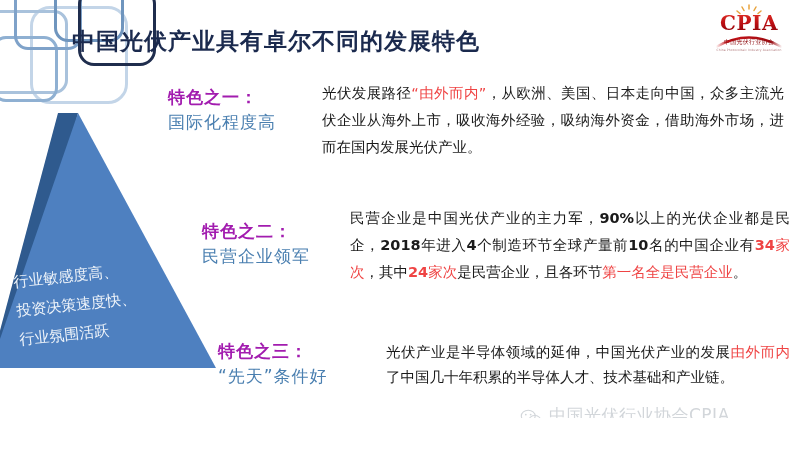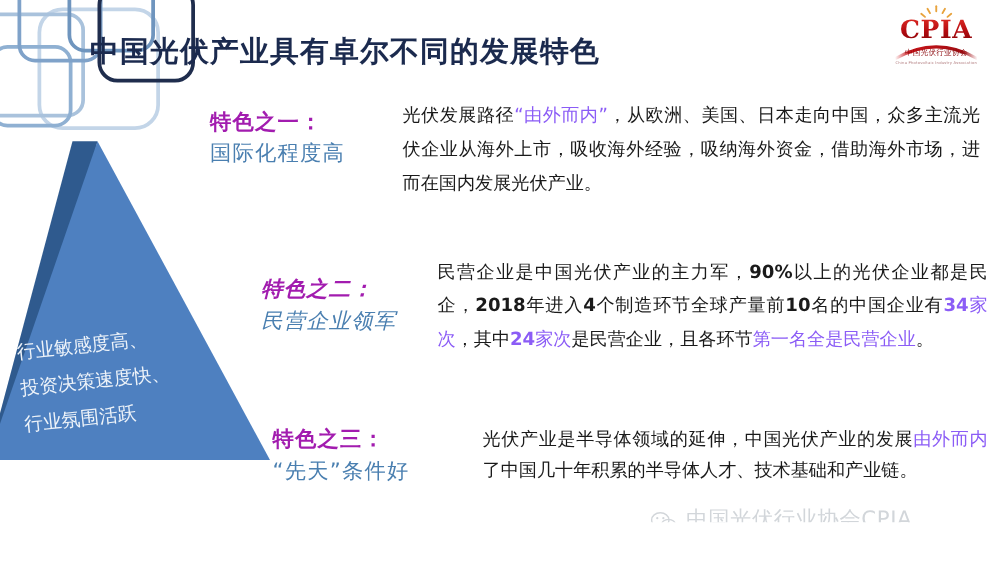--- a/index.html
+++ b/index.html
@@ -89,27 +89,27 @@
     letter-spacing: 1px;
     margin-top: 2px;
   }
   .feat-body {
     position: absolute;
     font-size: 14.5px;
     line-height: 27px;
     color: #1a1a1a;
     text-align: justify;
   }
-  .feat-body .hl { color: #8b5cf6; }
+  .feat-body .hl { color: #ef4444; }
   .feat-body b { font-weight: bold; }
 
   #feat1-head { left: 168px; top: 86px; }
   #feat1-body { left: 322px; top: 80px;  width: 462px; }
 
-  #feat2-head { left: 209px; top: 220px; font-style: italic; }
+  #feat2-head { left: 202px; top: 220px; }
   #feat2-body { left: 350px; top: 205px; width: 440px; }
 
   #feat3-head { left: 218px; top: 340px; }
   #feat3-body { left: 386px; top: 340px; width: 404px; line-height: 25px; }
 
   
   #watermark {
     position: absolute;
     left: 520px;
     top: 404px;

